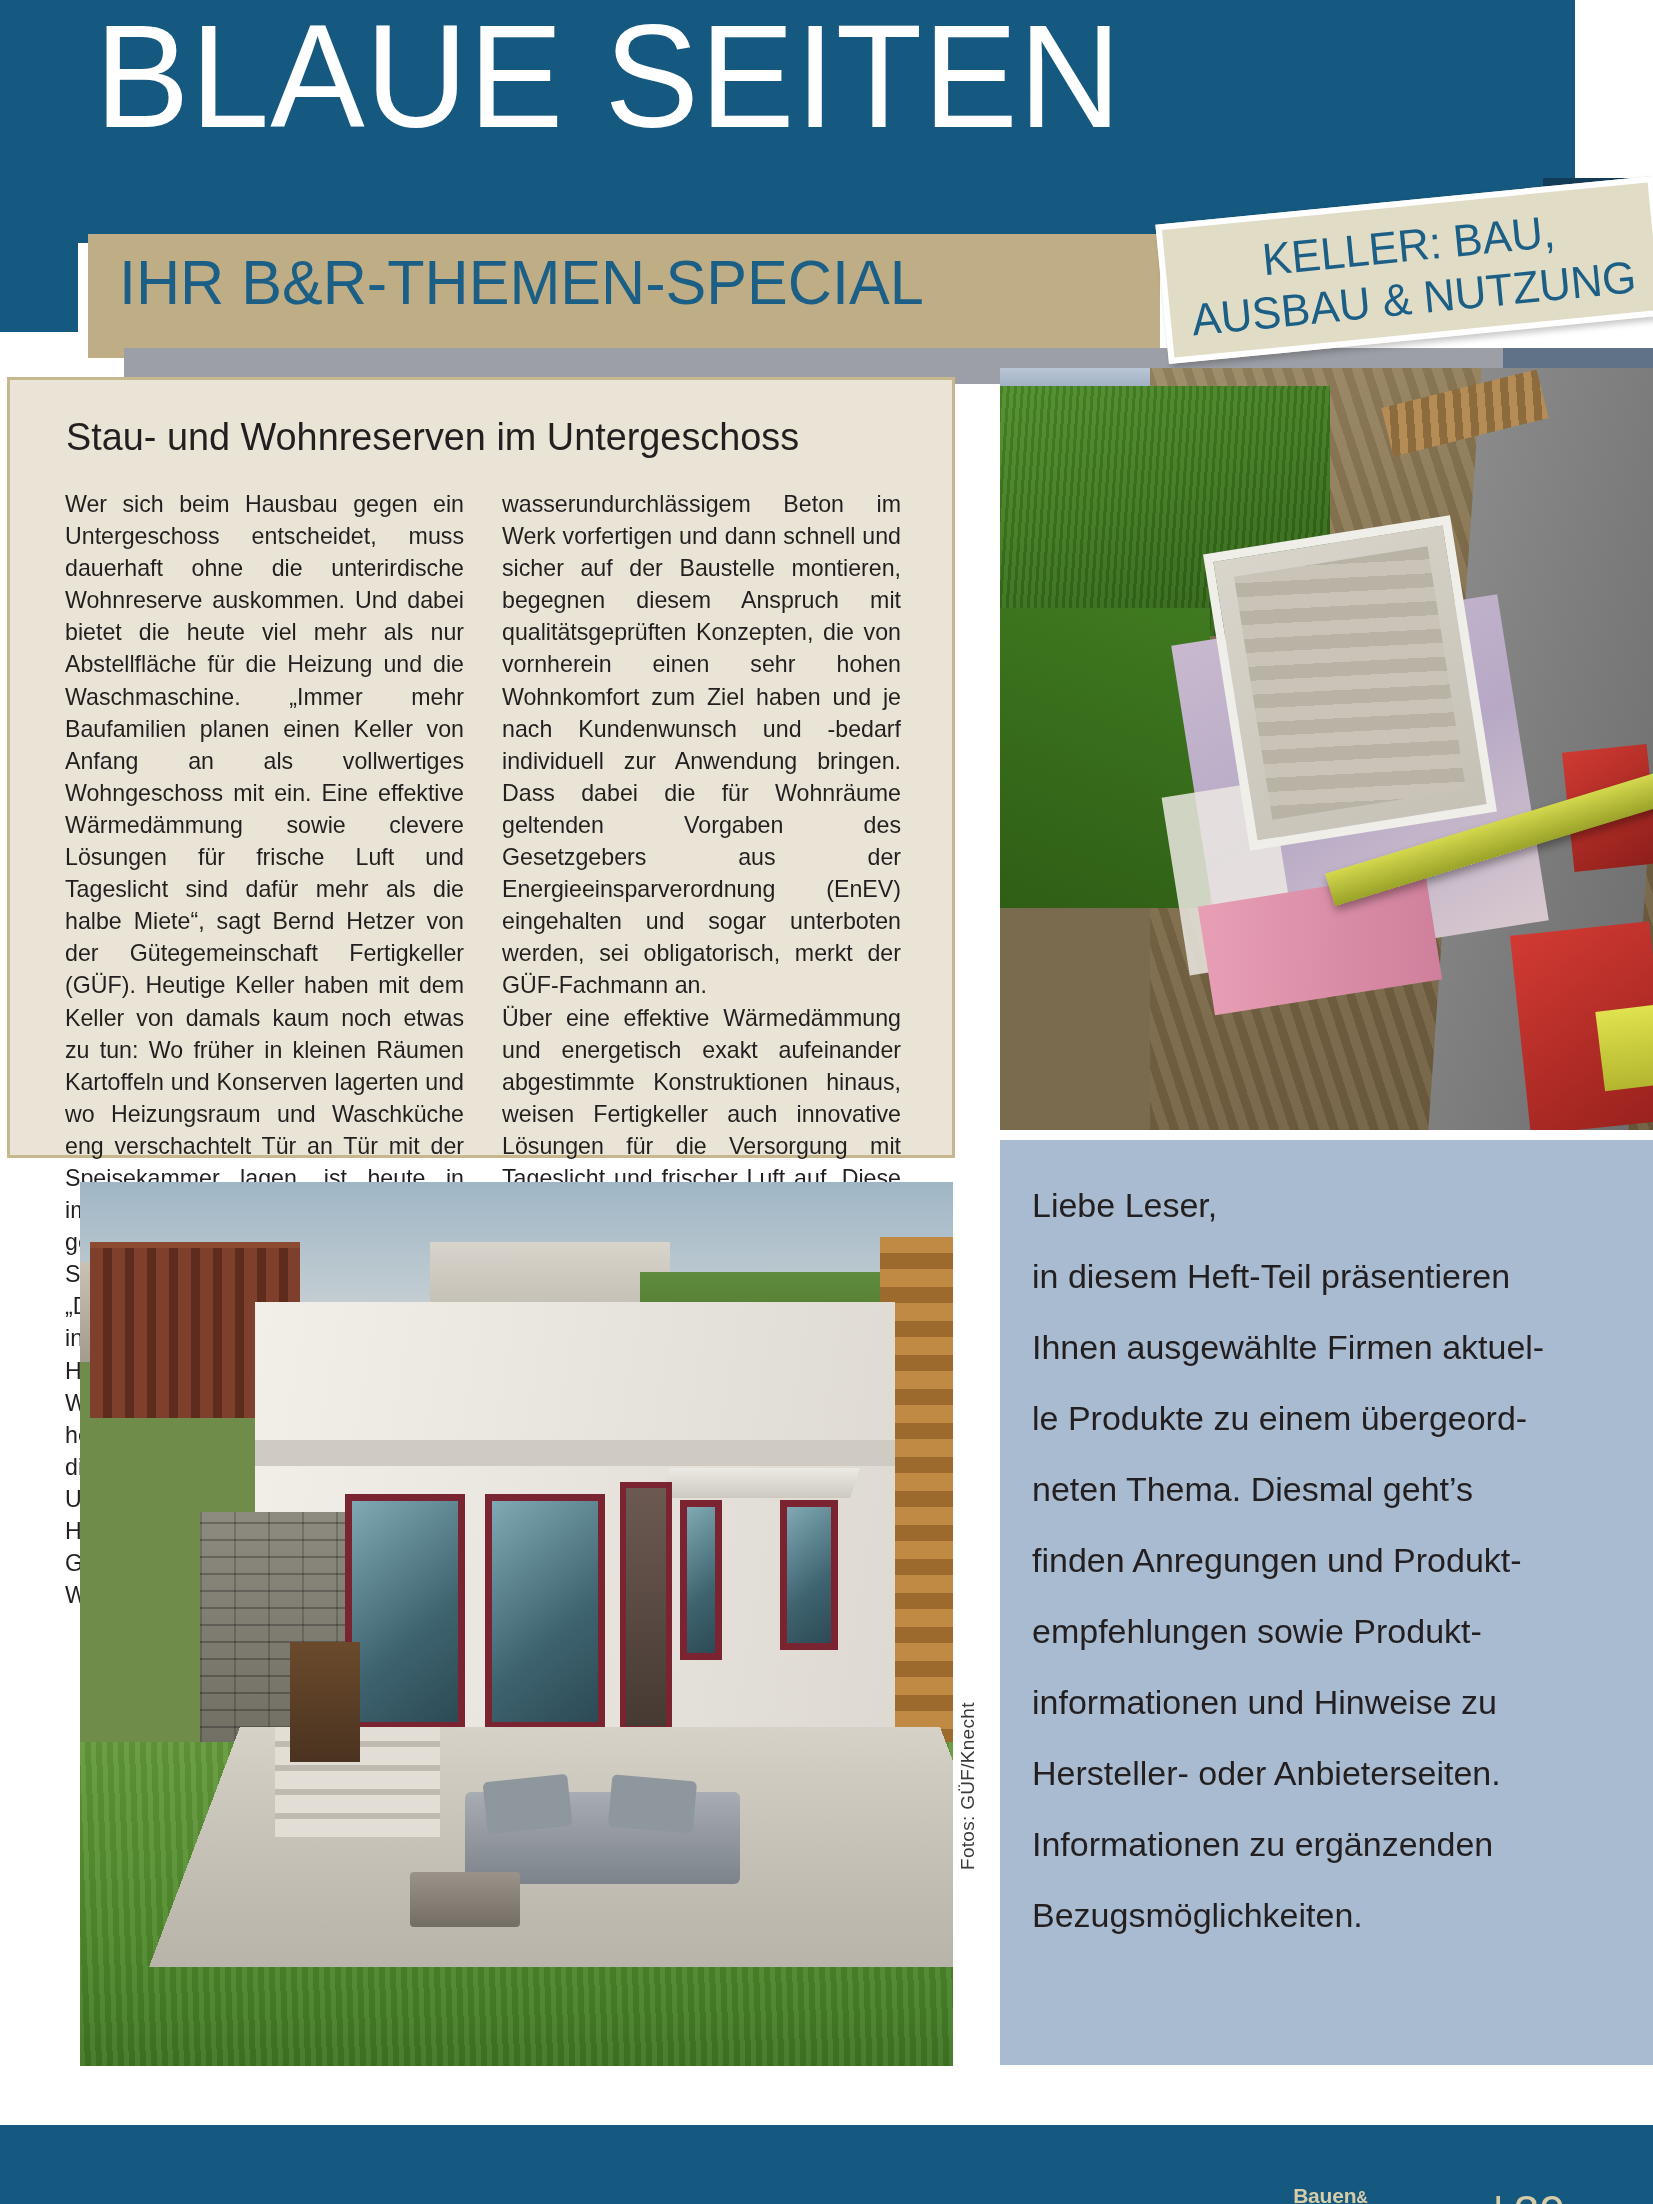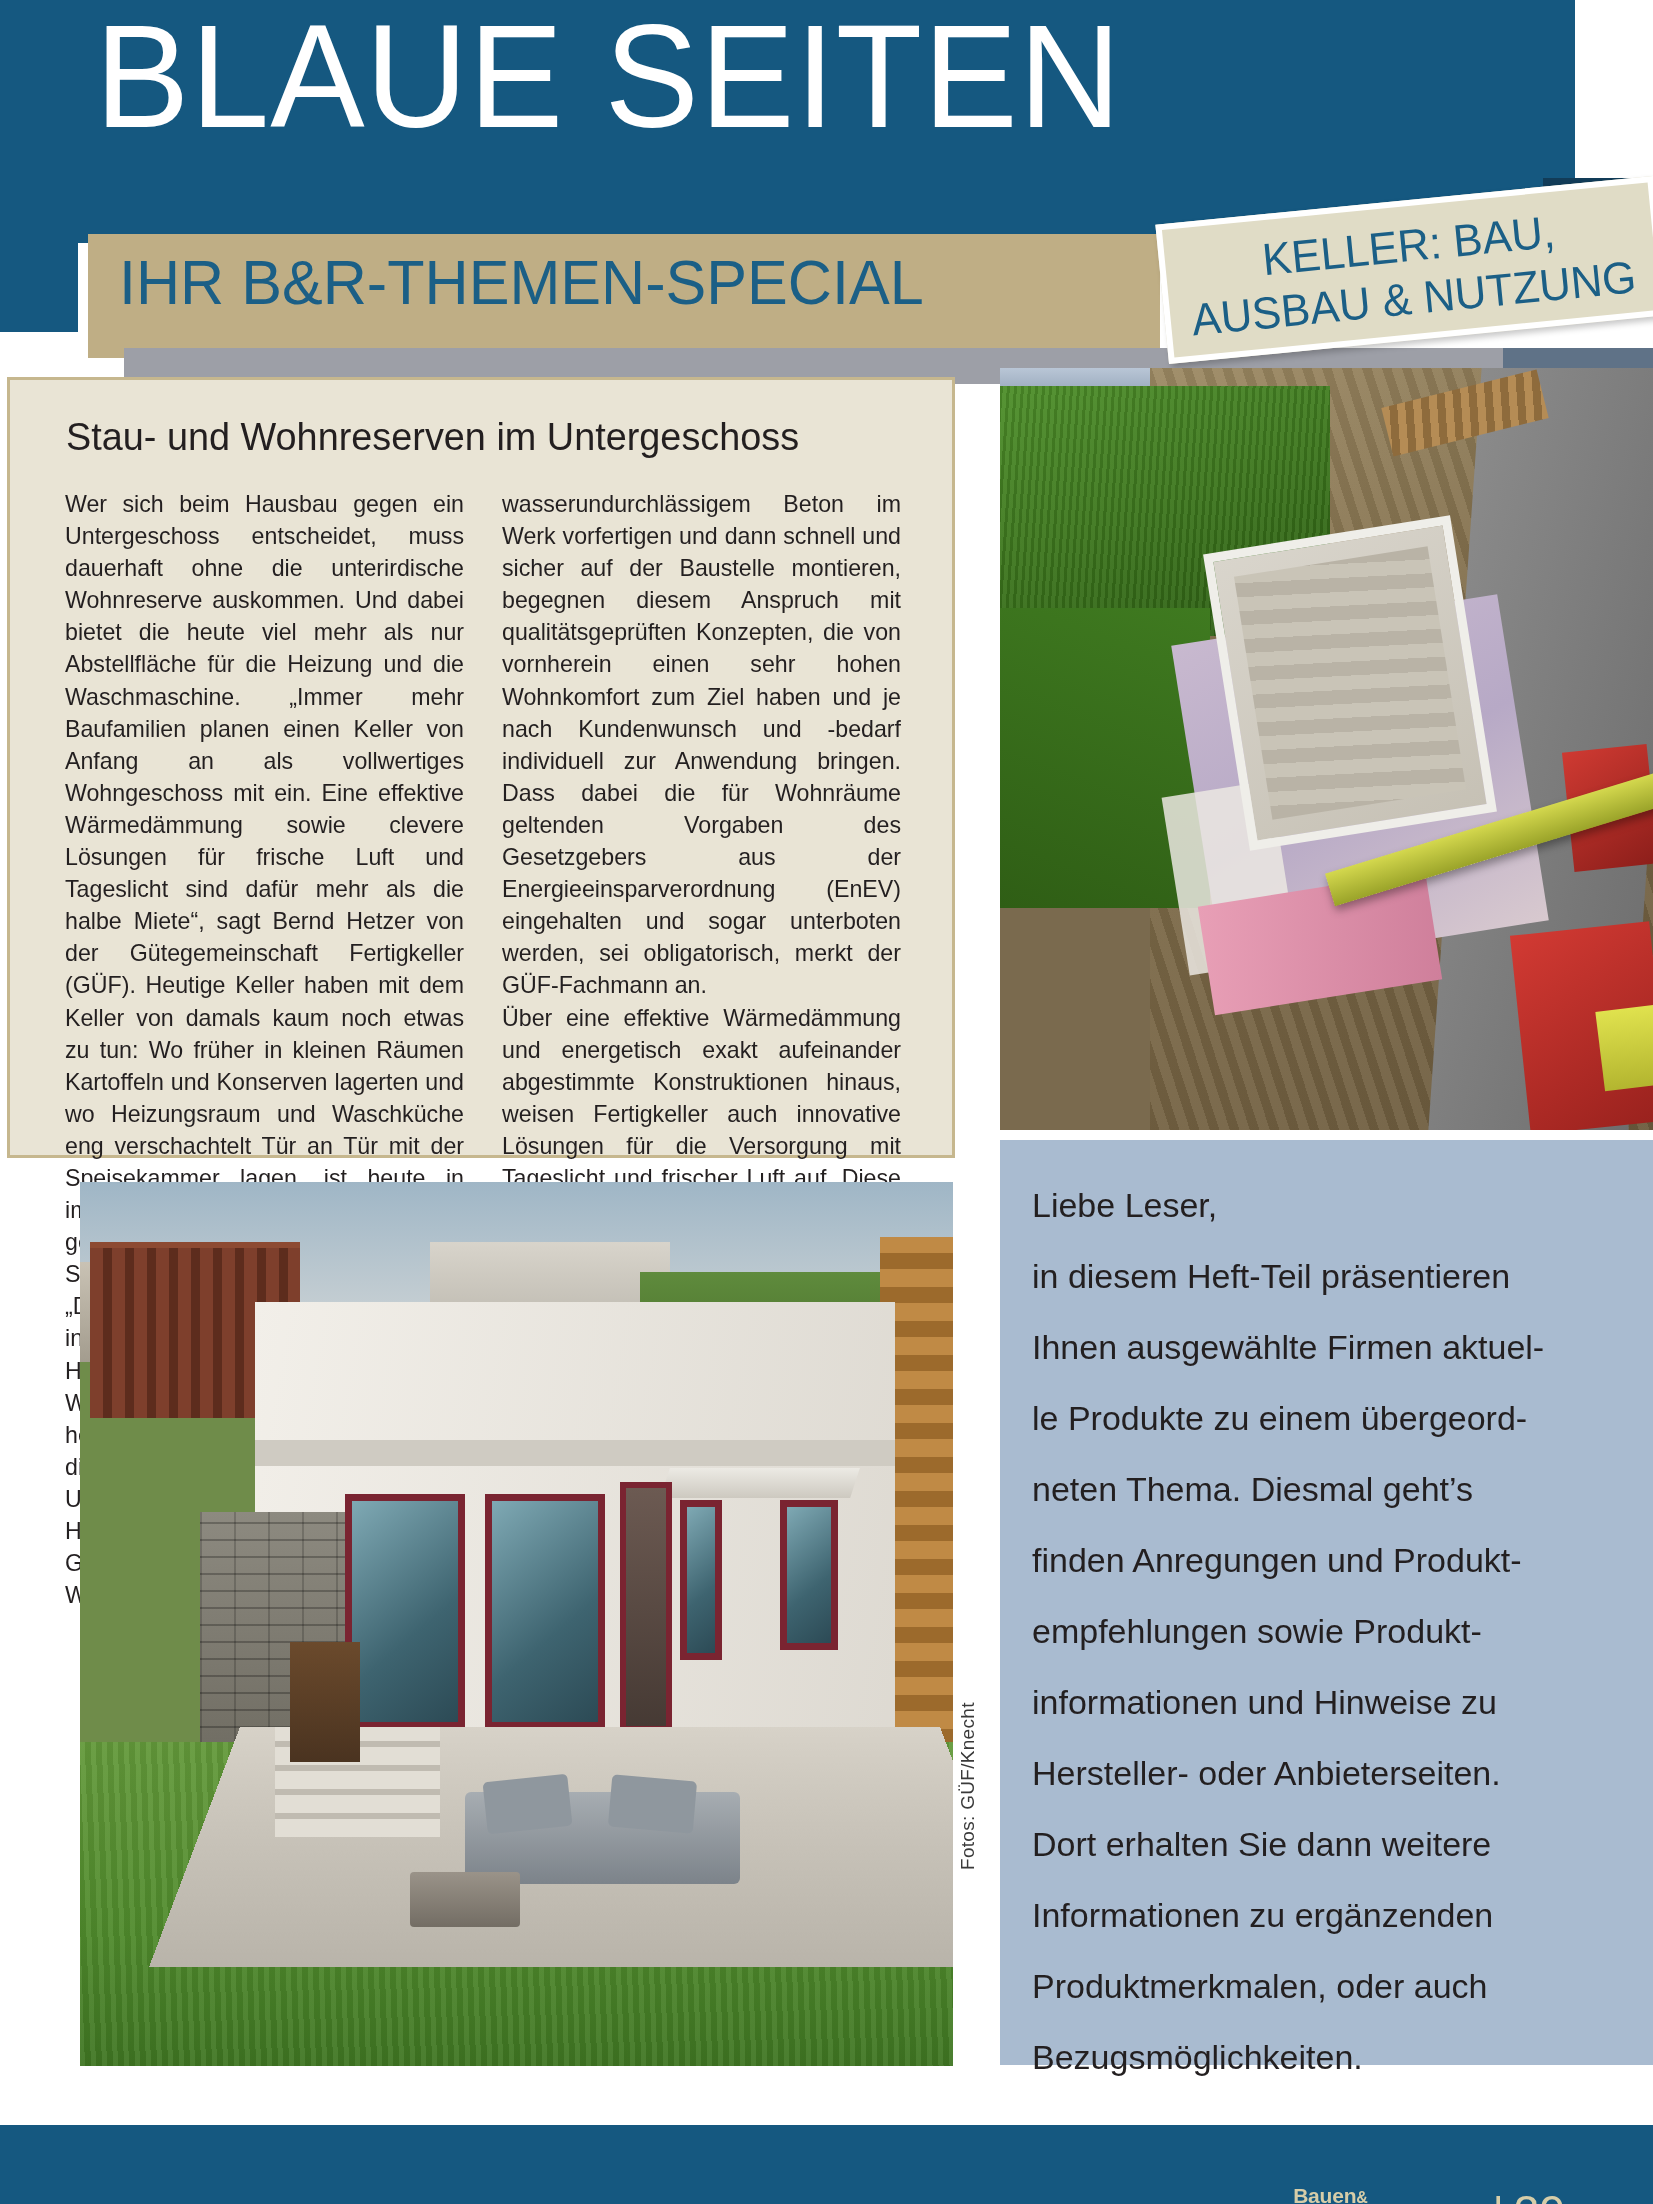--- a/index.html
+++ b/index.html
@@ -501,23 +501,21 @@
   <div class="editorial-body">
     <p>Liebe Leser,</p>
     <p>in diesem Heft-Teil präsentieren</p>
     <p>Ihnen ausgewählte Firmen aktuel-</p>
     <p>le Produkte zu einem übergeord-</p>
     <p>neten Thema. Diesmal geht’s</p>
     <p>finden Anregungen und Produkt-</p>
     <p>empfehlungen sowie Produkt-</p>
     <p>informationen und Hinweise zu</p>
     <p>Hersteller- oder Anbieterseiten.</p>
-    <p>Dort erhalten Sie dann weitere</p>
     <p>Informationen zu ergänzenden</p>
-    <p>Produktmerkmalen, oder auch</p>
     <p>Bezugsmöglichkeiten.</p>
   </div>
 </div>
 
 <div class="photo-bottom">
   <div class="sky"></div>
   <div class="neighbour"></div>
   <div class="fence"></div>
   <div class="far-house"></div>
   <div class="hedge"></div>

